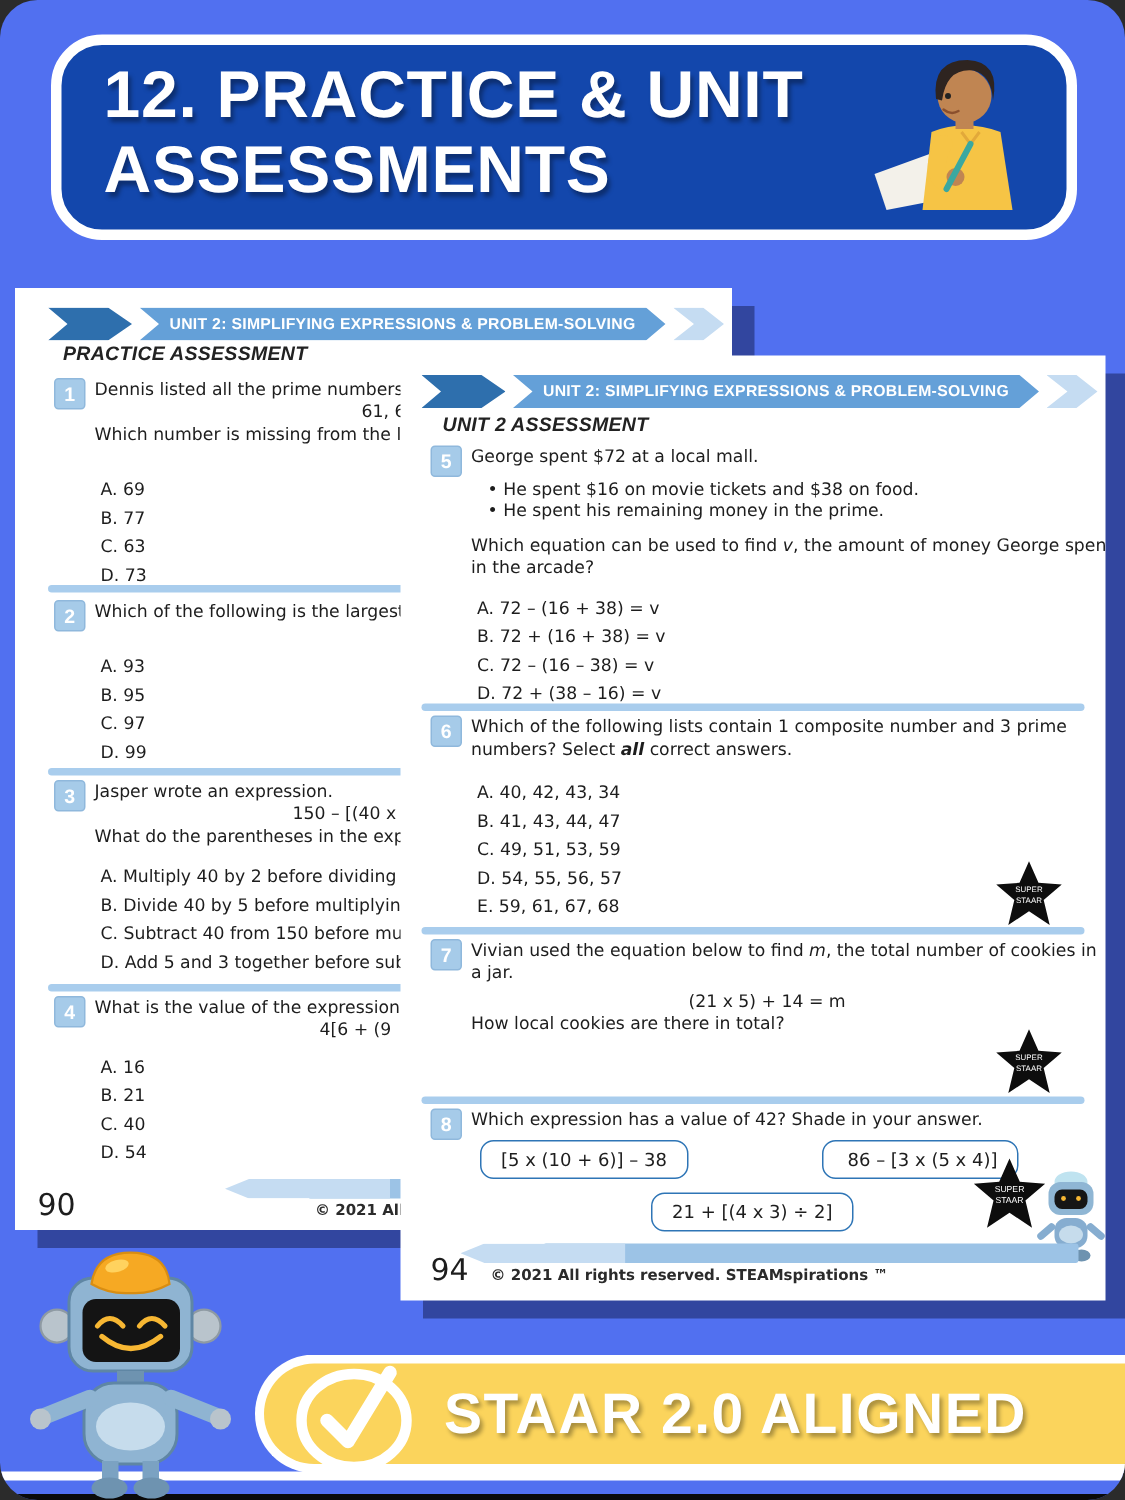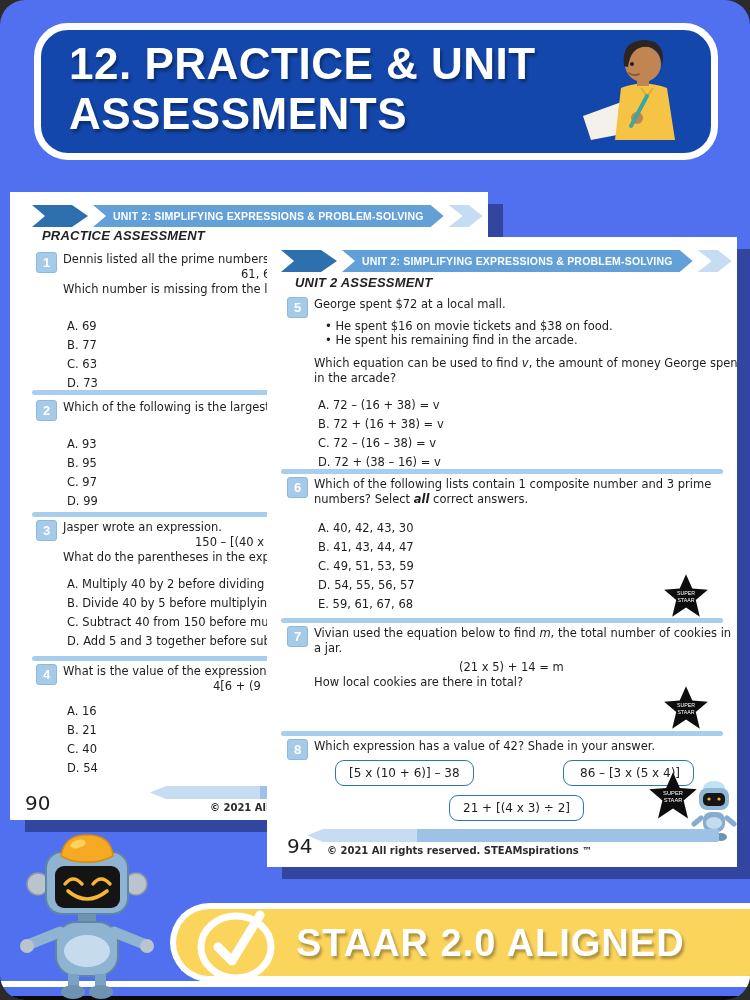--- a/index.html
+++ b/index.html
@@ -43,21 +43,21 @@
     border:1px solid #8fb8dc; border-radius:3px; color:#fff; font-weight:bold; font-size:13px;
     text-align:center; line-height:19px; font-family:"Liberation Sans", sans-serif; }
   .qbody { margin-left:27px; }
   .ln { line-height:15px; white-space:nowrap; }
   .opt { line-height:19px; padding-left:4px; white-space:nowrap; }
   .bullet { line-height:14px; padding-left:11px; white-space:nowrap; }
   .divider { position:absolute; height:5px; background:#a9cded; border-radius:3px; }
   .it { font-style:italic; }
   .bi { font-style:italic; font-weight:bold; }
   .ansbox { position:absolute; border:1.6px solid #2e75b6; border-radius:9px;
-    padding:5px 13px; font-size:12px; color:#1d1d1d; white-space:nowrap; background:#fff;margin-left:15px; }
+    padding:5px 13px; font-size:12px; color:#1d1d1d; white-space:nowrap; background:#fff; }
   .fbar { position:absolute; height:13px; }
   .fbar-main { position:absolute; left:55px; right:0; top:0; bottom:0; background:#9cc3e6; border-radius:2px; }
   .fbar-tip { position:absolute; left:0; top:0; width:110px; height:13px; background:#c5dcf2;
     clip-path:polygon(16px 0,100% 0,100% 100%,16px 100%,0 50%); }
   .copyright { position:absolute; font-size:10px; font-weight:bold; color:#2b2b2b; white-space:nowrap; }
   .pagenum { position:absolute; font-size:20px; color:#1d1d1d; }
   .star-badge { position:absolute; }
   
   .staar-banner {
     position:absolute; left:170px; top:903px; width:600px; height:79px;
@@ -177,37 +177,37 @@
       <div class="hdr-bar">UNIT 2: SIMPLIFYING EXPRESSIONS &amp; PROBLEM-SOLVING</div>
       <div class="hdr-lt"></div>
     </div>
     <div class="sect" style="left:28px; top:38px;">UNIT 2 ASSESSMENT</div>
 
     <div class="q" style="left:20px; top:60px; width:440px;">
       <div class="qnum">5</div>
       <div class="qbody">
         <div class="ln">George spent $72 at a local mall.</div>
         <div class="bullet" style="margin-top:7px;">• <span>He spent $16 on movie tickets and $38 on food.</span></div>
-        <div class="bullet">• <span>He spent his remaining find in the arcade.</span></div>
+        <div class="bullet">• <span>He spent his remaining money in the prime.</span></div>
         <div class="ln" style="margin-top:9px;"><span>Which equation can be used to find </span><span class="it">v</span><span>, the amount of money George spent</span></div>
         <div class="ln">in the arcade?</div>
         <div class="opt" style="margin-top:10px;">A. 72 – (16 + 38) = v</div>
         <div class="opt">B. 72 + (16 + 38) = v</div>
         <div class="opt">C. 72 – (16 – 38) = v</div>
         <div class="opt">D. 72 + (38 – 16) = v</div>
       </div>
     </div>
     <div class="divider" style="left:14px; top:232px; width:442px;"></div>
 
     <div class="q" style="left:20px; top:240px; width:440px;">
       <div class="qnum">6</div>
       <div class="qbody">
         <div class="ln">Which of the following lists contain 1 composite number and 3 prime</div>
         <div class="ln"><span>numbers? Select </span><span class="bi">all</span><span> correct answers.</span></div>
-        <div class="opt" style="margin-top:12px;">A. 40, 42, 43, 30</div>
+        <div class="opt" style="margin-top:12px;">A. 40, 42, 43, 34</div>
         <div class="opt">B. 41, 43, 44, 47</div>
         <div class="opt">C. 49, 51, 53, 59</div>
         <div class="opt">D. 54, 55, 56, 57</div>
         <div class="opt">E. 59, 61, 67, 68</div>
       </div>
     </div>
     <svg class="star-badge" style="left:396px; top:336px;" width="46" height="46" viewBox="0 0 40 40">
       <polygon points="20,1 25.5,13.5 39,14.5 28.5,23.5 32,38 20,30 8,38 11.5,23.5 1,14.5 14.5,13.5" fill="#0d0d0d"></polygon>
       <text x="20" y="19" text-anchor="middle" font-size="4.6" fill="#ffffff" font-family="Liberation Sans, sans-serif">SUPER</text>
       <text x="20" y="25" text-anchor="middle" font-size="4.6" fill="#ffffff" font-family="Liberation Sans, sans-serif">STAAR</text>

